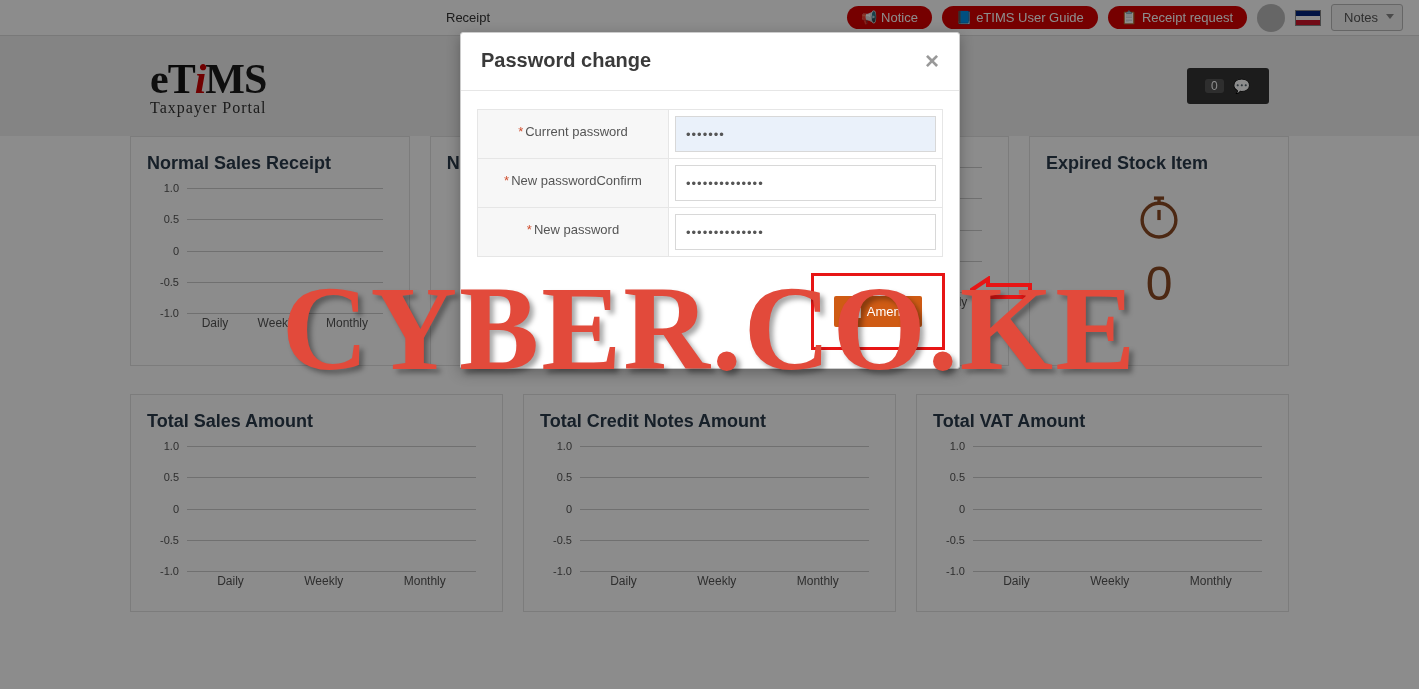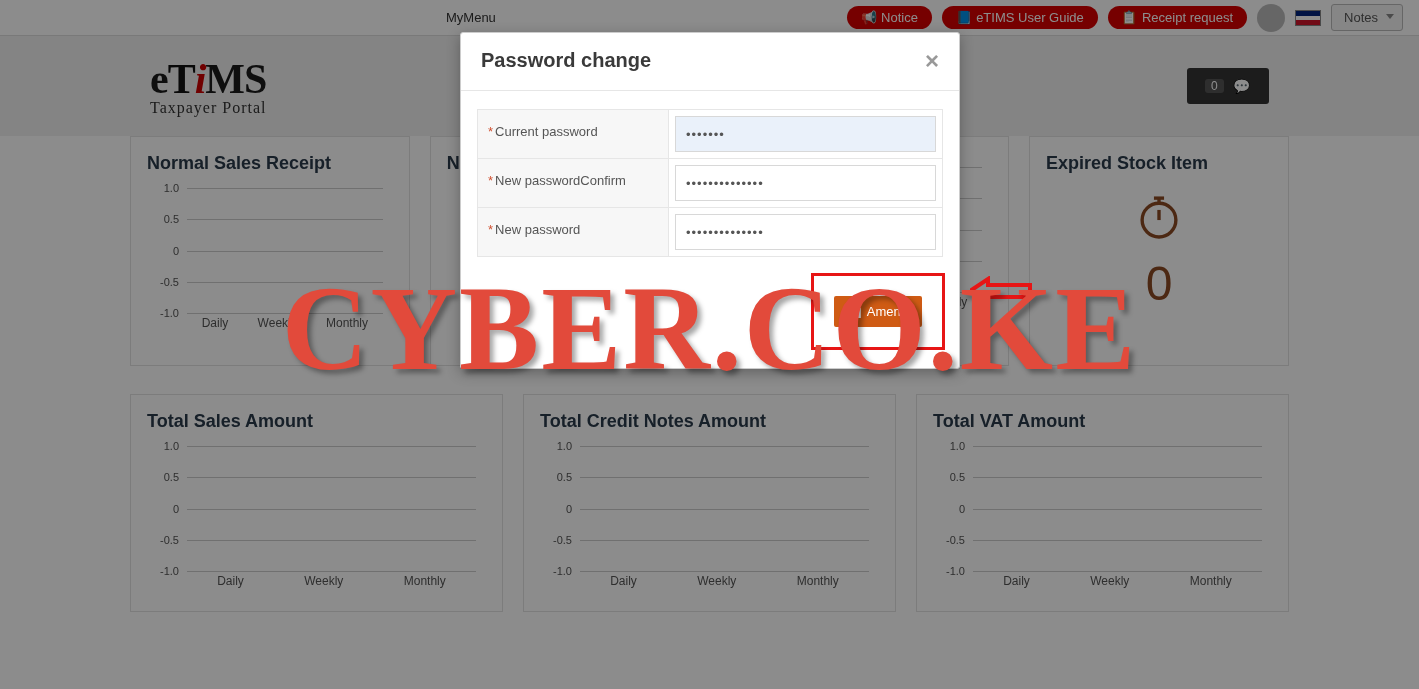--- a/index.html
+++ b/index.html
@@ -47,21 +47,21 @@
   .stock svg { width:54px; height:54px; }
   .stock .count { font-size:48px; color:#8a4a23; margin-top:10px;}
   
   .modal { position:absolute; left:460px; top:32px; width:500px; background:#fff; border:1px solid #ccc; border-radius:3px; z-index:20; box-shadow:0 4px 14px rgba(0,0,0,0.3);}
   .modal-header { display:flex; align-items:center; padding:16px 20px 18px 20px; border-bottom:1px solid #e6e6e6;}
   .modal-header h3 { font-size:20px; color:#3a3a3a; font-weight:600;}
   .modal-header .close { margin-left:auto; font-size:24px; color:#999; font-weight:bold; line-height:14px; }
   .modal-body { padding:18px 16px 6px 16px; }
   .form-row { display:flex; border:1px solid #e6e6e6; border-bottom:none; background:#f7f7f7; }
   .form-row:last-of-type { border-bottom:1px solid #e6e6e6; }
-  .form-row .lab { width:190px; padding:14px 10px; font-size:13px; color:#555; }
+  .form-row .lab { width:190px; padding:14px 10px; font-size:13px; color:#555;text-align:center; }
   .form-row .lab .req { color:#d05030; margin-right:2px;}
   .form-row .inp { flex:1; padding:6px; background:#fff; border-left:1px solid #e6e6e6;}
   .form-row .inp input { width:100%; height:36px; border:1px solid #d8d8d8; padding:0 10px; font-size:13px; letter-spacing:1px; color:#555; background:#fff;}
   .form-row.first .inp input { background:#eaf1fa; }
   .modal-footer { padding:10px 14px 18px 14px; display:flex; justify-content:flex-end;}
   .amend-group { position:relative;}
   .amend-outline { border:3px solid #e71515; padding:20px; display:inline-block;}
   .amend { background:#cf5b14; color:#fff; border:none; padding:8px 14px; font-size:13px; display:inline-flex; align-items:center; gap:6px; border-radius:2px;}
   .amend .disk { width:13px; height:13px; background:#fff; display:inline-block; position:relative; clip-path: polygon(0 0, 80% 0, 100% 25%, 100% 100%, 0 100%);}
   .amend .disk:after{content:"";position:absolute;left:2px;right:2px;top:2px;height:3px;background:#cf5b14;}
@@ -70,21 +70,21 @@
   .arrow svg { width:70px; height:30px; }
   
   .watermark { position:absolute; left:0; width:100%; top:260px; text-align:center; z-index:30; pointer-events:none; font-size:120px; font-weight:700; color:#e24a3b; letter-spacing:2px; text-shadow:4px 4px 5px rgba(0,0,0,0.35); font-family: Georgia, 'Times New Roman', serif;}
 </style>
 </head>
 <body>
 
 <div class="page">
 
   <div class="topbar">
-    <span class="welcome">MyMenu</span>
+    <span class="welcome">Receipt</span>
     <div class="right">
       <span class="pill">
         <span>📢</span>
         <span>Notice</span>
       </span>
       <span class="pill">
         <span>📘</span>
         <span>eTIMS User Guide</span>
       </span>
       <span class="pill">

